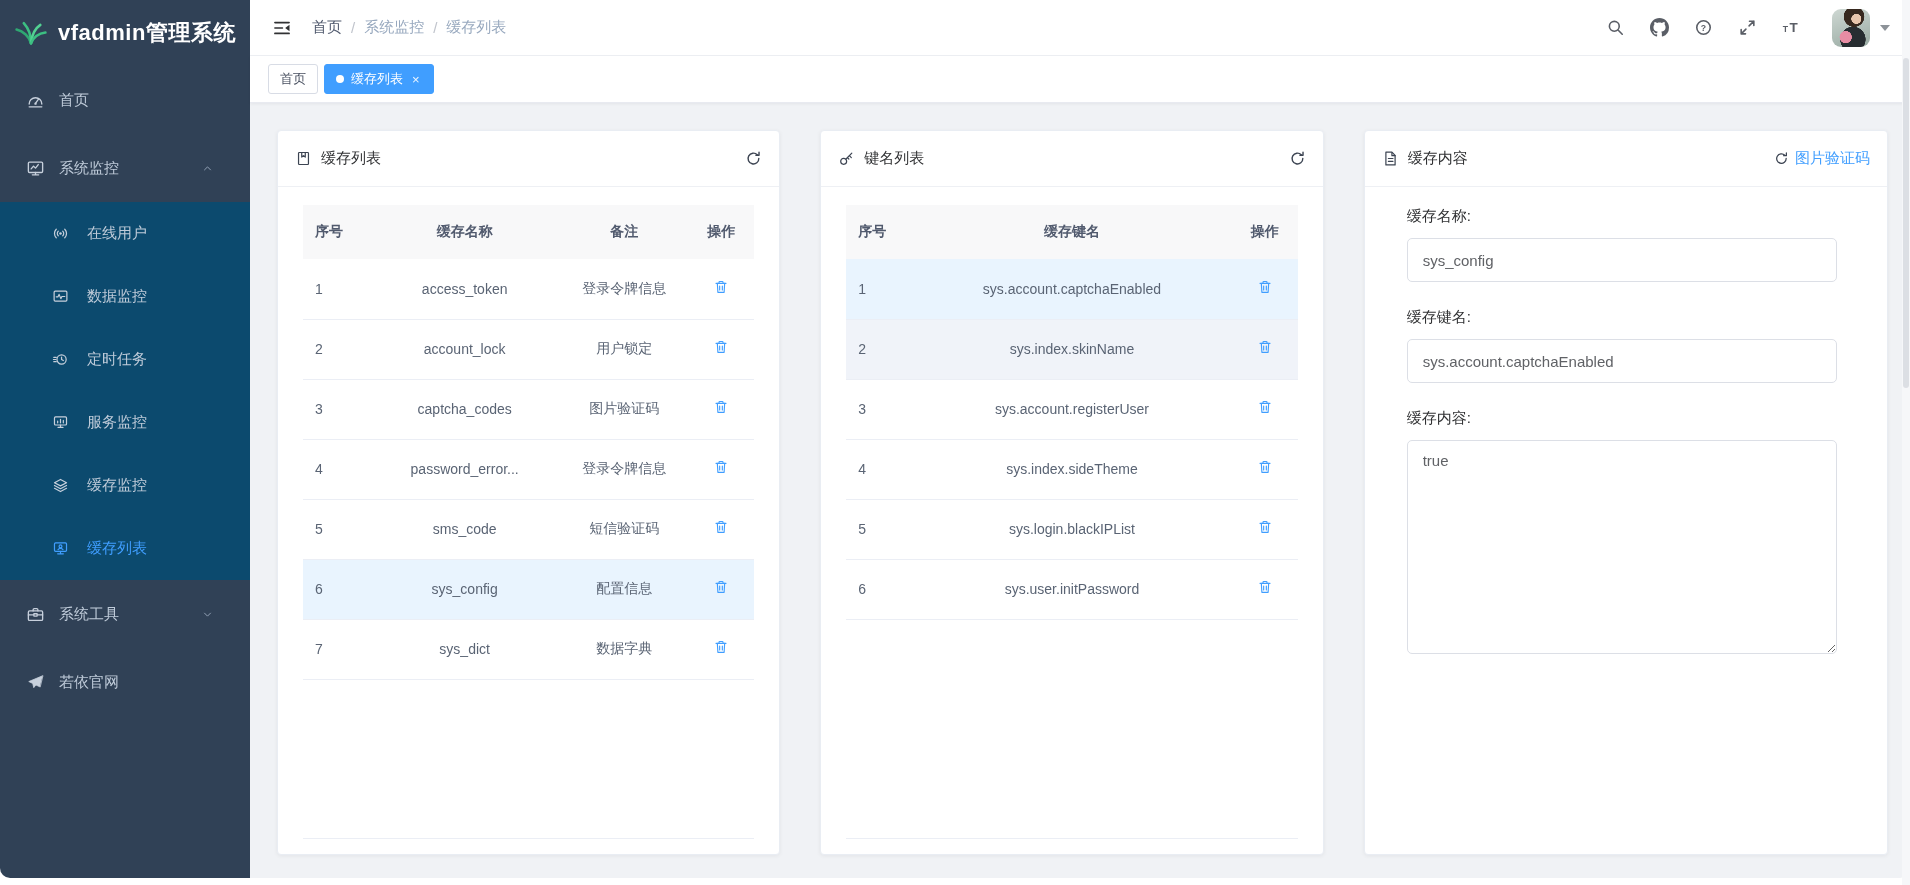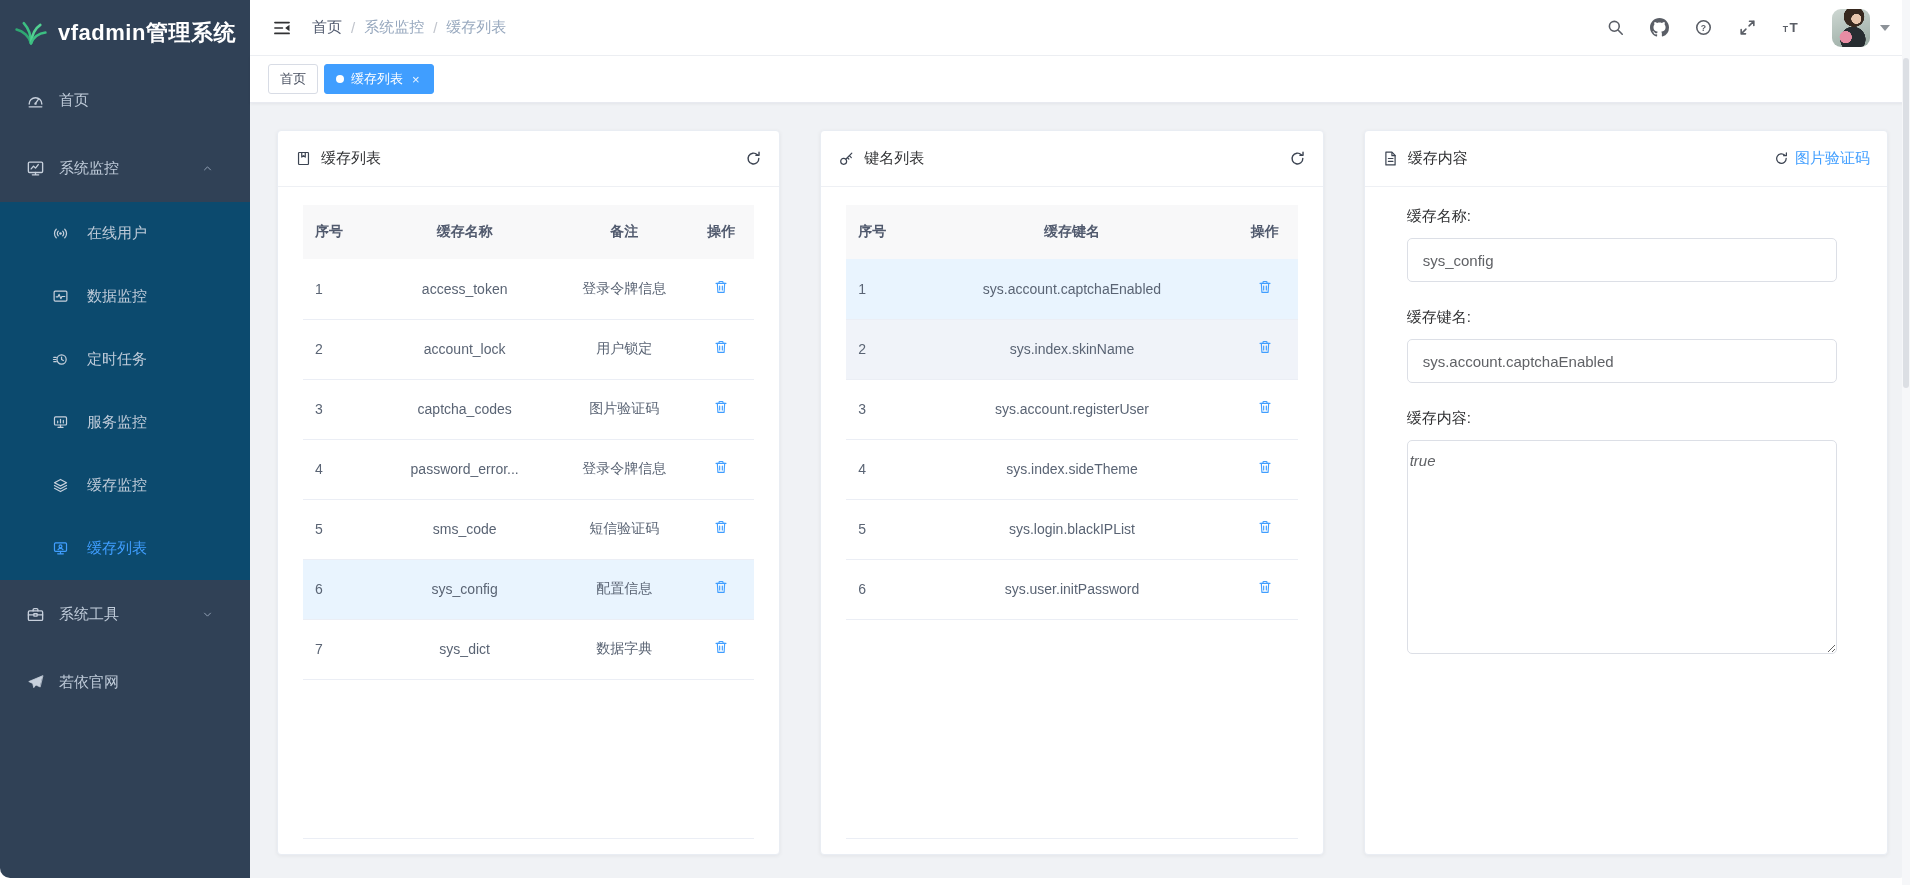--- a/index.html
+++ b/index.html
@@ -85,21 +85,21 @@
   .trash-btn { background:none; border:none; cursor:pointer; color:#409EFF; font-size:16px; }
 
   
   .form-body { padding:20px 50px 0 42px; }
   .field { margin-bottom:26px; }
   .field-label { font-size:15px; font-weight:normal; color:#303133; margin-bottom:12px; }
   .field input, .field textarea { width:100%; border:1px solid #dcdfe6; border-radius:5px;
     color:#606266; font-size:15px; font-family:"Liberation Sans","DejaVu Sans",sans-serif;
     background:#fff; outline:none; }
   .field input { height:44px; padding:0 15px; }
-  .field textarea { height:214px; padding:11px 2px; resize:vertical;font-style:italic; }
+  .field textarea { height:214px; padding:11px 15px; resize:vertical; }
 
   
   .icon { display:inline-flex; }
   .icon svg { display:block; width:1em; height:1em; stroke:currentColor; fill:none;
     stroke-width:1.7; stroke-linecap:round; stroke-linejoin:round; }
   .icon svg.sw2 { stroke-width:2; }
 
   
   .v-scrollbar { position:absolute; top:0; right:0; width:8px; height:885px; background:#f6f7f9; }
   .v-scrollbar .thumb { position:absolute; top:58px; left:1px; width:6px; height:330px;

